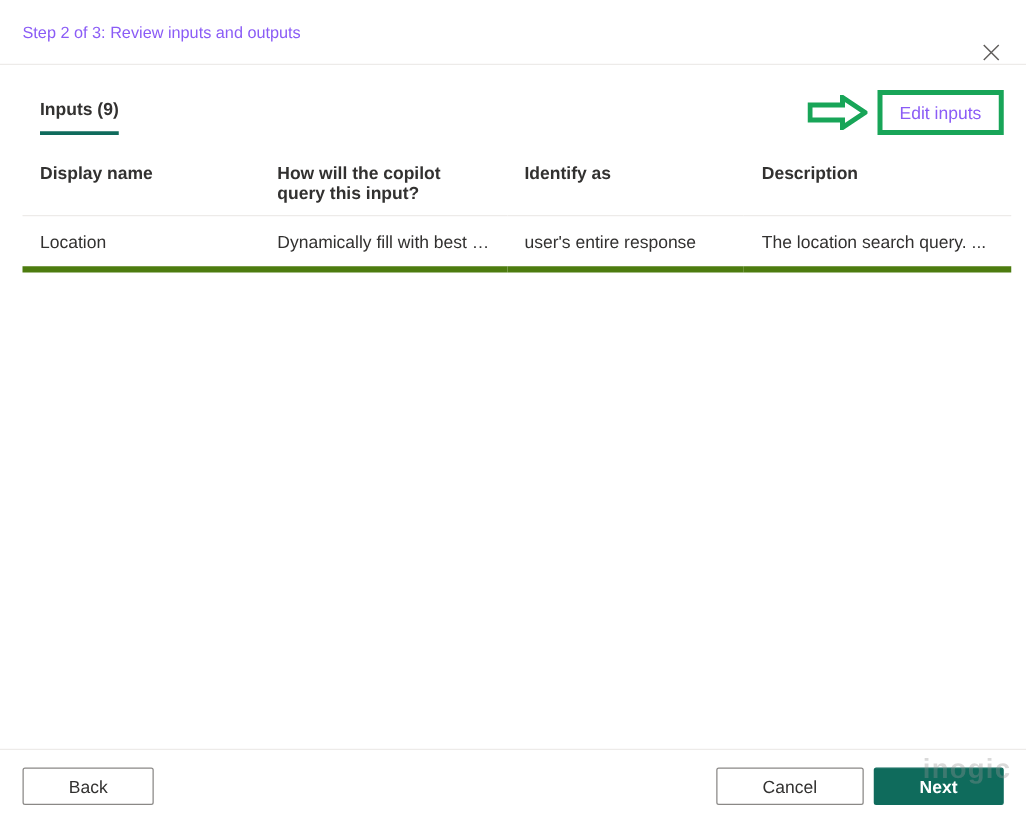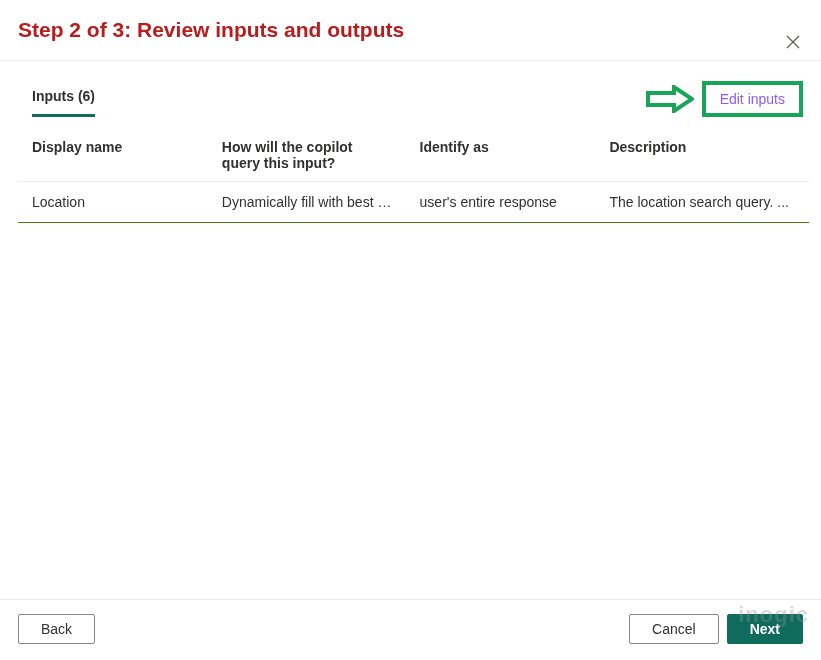--- a/index.html
+++ b/index.html
@@ -11,23 +11,23 @@
       height: 660px;
       position: relative;
       overflow: hidden;
     }
     .header {
       padding: 18px 18px 14px 18px;
       border-bottom: 1px solid #edebe9;
       position: relative;
     }
     .title {
-      font-size: 21px;
-      font-weight: 700;
-      color: #b91c1c;
+      font-size: 13px;
+      font-weight: 400;
+      color: #8b5cf6;
       margin-bottom: 4px;
     }
     .subtitle {
       font-size: 14px;
       color: #323130;
     }
     .close {
       position: absolute;
       top: 34px;
       right: 20px;
@@ -94,21 +94,21 @@
       font-size: 14px;
       color: #323130;
       padding: 10px 14px;
       border-bottom: 1px solid #edebe9;
       vertical-align: top;
     }
     .table td {
       font-size: 14px;
       color: #323130;
       padding: 12px 14px;
-      border-bottom: 1px solid #4d7c0f;
+      border-bottom: 5px solid #4d7c0f;
       white-space: nowrap;
       overflow: hidden;
       text-overflow: ellipsis;
       max-width: 0;
     }
     .col1 { width: 24%; }
     .col2 { width: 25%; }
     .col3 { width: 24%; }
     .col4 { width: 27%; }
 
@@ -119,21 +119,21 @@
       right: 0;
       padding: 14px 18px 16px 18px;
       display: flex;
       justify-content: space-between;
       align-items: center;
       border-top: 1px solid #edebe9;
       background: #fff;
     }
     .btn {
       font-size: 14px;
-      padding: 6px 22px;
+      padding: 6px 36px;
       border-radius: 2px;
       cursor: pointer;
       font-family: inherit;
     }
     .btn-secondary {
       background: #fff;
       border: 1px solid #8a8886;
       color: #323130;
     }
     .btn-primary {
@@ -163,21 +163,21 @@
   <div class="close">
     <svg viewBox="0 0 16 16" stroke="currentColor" stroke-width="1.2" fill="none">
       <line x1="2" y1="2" x2="14" y2="14"></line>
       <line x1="14" y1="2" x2="2" y2="14"></line>
     </svg>
   </div>
 </div>
 
 <div class="toolbar">
   <div class="tabs">
-    <div class="tab active">Inputs (6)</div>
+    <div class="tab active">Inputs (9)</div>
   </div>
   <div class="edit-wrap">
     <div class="arrow">
       <svg viewBox="0 0 48 28">
         <path d="M2 8 L28 8 L28 2 L46 14 L28 26 L28 20 L2 20 Z" fill="none" stroke="#18a558" stroke-width="4" stroke-linejoin="miter"></path>
       </svg>
     </div>
     <button class="edit-btn">Edit inputs</button>
   </div>
 </div>

